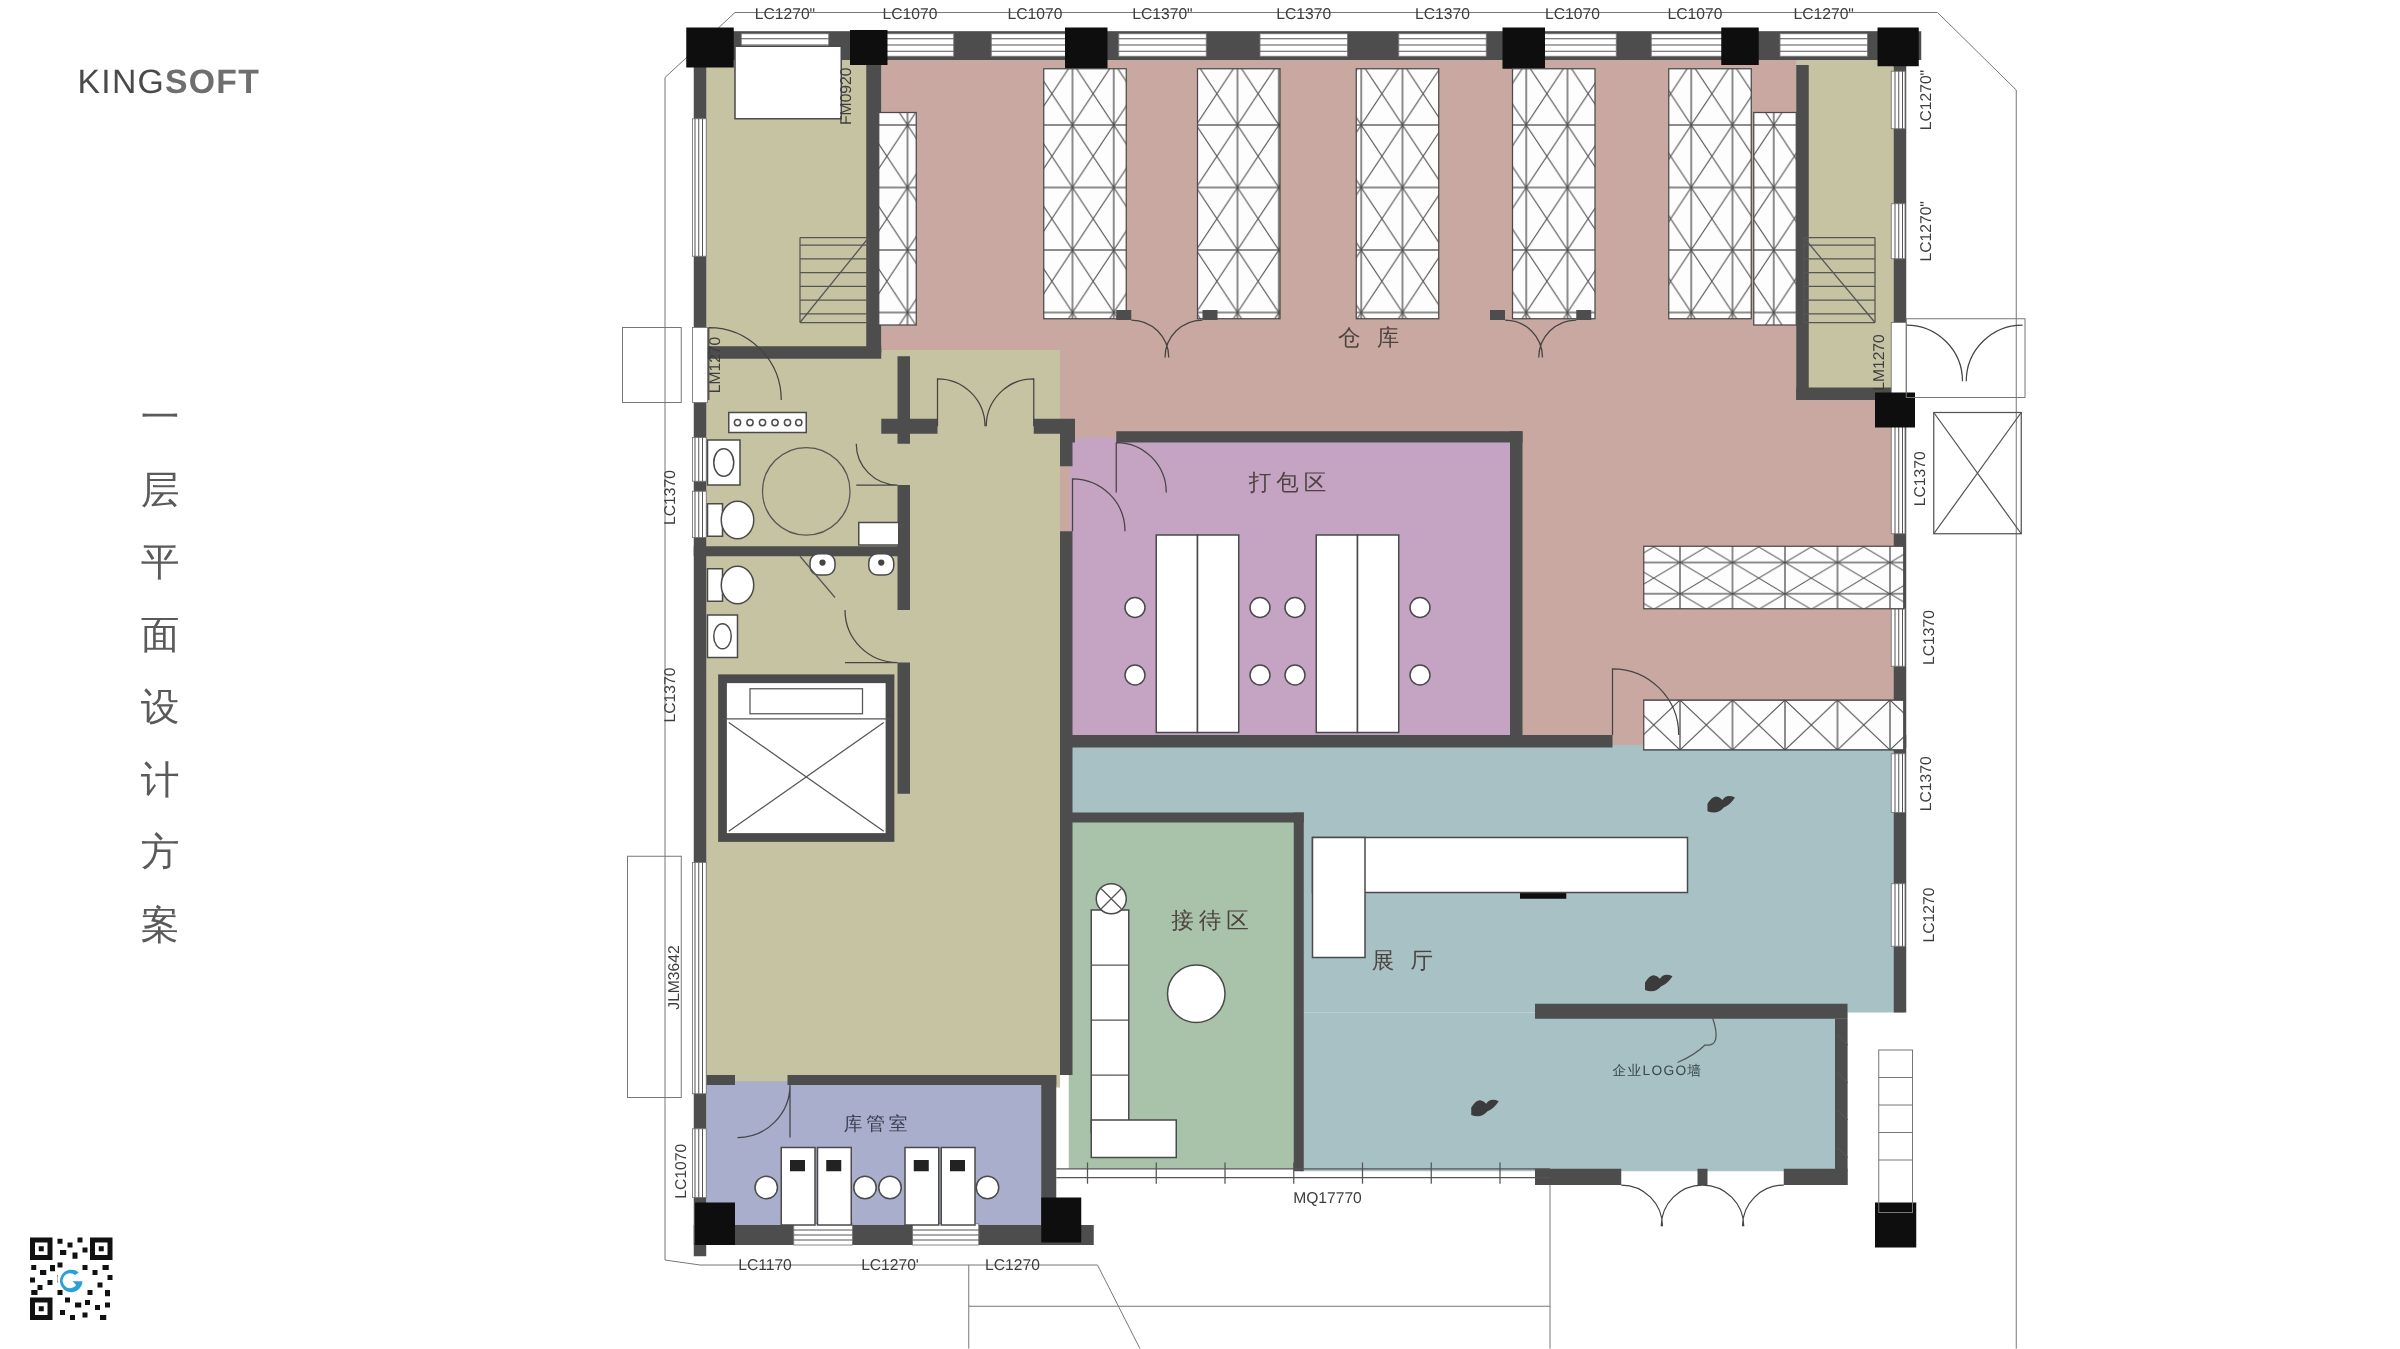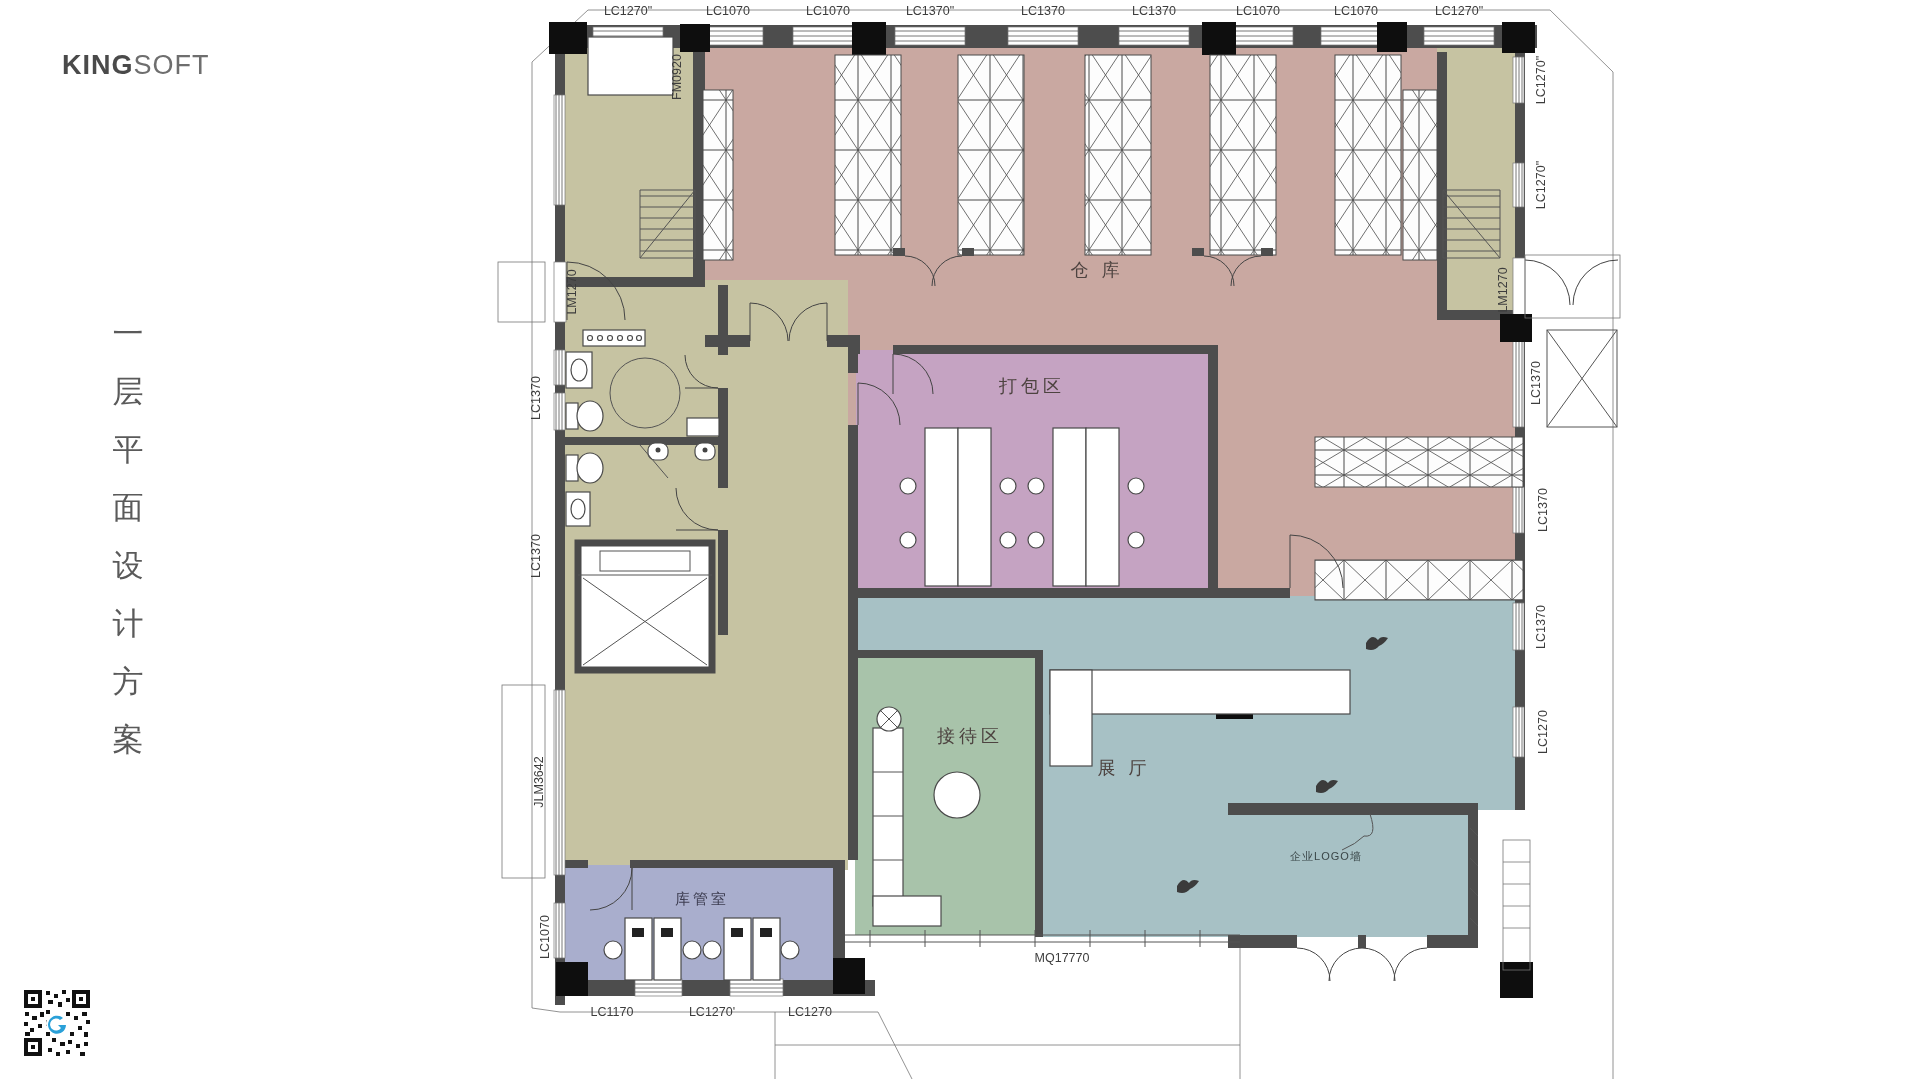--- a/index.html
+++ b/index.html
@@ -1,20 +1,20 @@
 <!DOCTYPE html>
 <html><head>
 <meta charset="utf-8">
 <style>
   html,body{margin:0;padding:0;background:#fff;}
   body{width:1920px;height:1079px;position:relative;overflow:hidden;
        font-family:"Liberation Sans",sans-serif;}
   .logo{position:absolute;left:62px;top:50px;font-size:27px;letter-spacing:1px;color:#4f4f4f;}
-  .logo .b{font-weight:bold;color:#4a4a4a;}
-  .logo .l{font-weight:normal;color:#6e6e6e;}
+  .logo .b{font-weight:normal;color:#4a4a4a;}
+  .logo .l{font-weight:bold;color:#6e6e6e;}
   .side-title{position:absolute;left:96px;top:305px;width:64px;text-align:center;color:#5a5a5a;}
   .side-title div{font-size:31px;height:58px;line-height:58px;}
   svg text{font-family:"Liberation Sans",sans-serif;}
   .dim{font-size:12.5px;fill:#3d3d3d;}
   .room{font-size:18px;fill:#4d4340;letter-spacing:4px;}
   .room-s{font-size:15px;fill:#3c3c50;letter-spacing:3px;}
   .room-xs{font-size:11px;fill:#3a4648;letter-spacing:1px;}
   .win{fill:#ffffff;stroke:#777;stroke-width:.7;}
   .glz{stroke:#555;stroke-width:.8;fill:none;}
   .wall{fill:#4d4d4d;}

